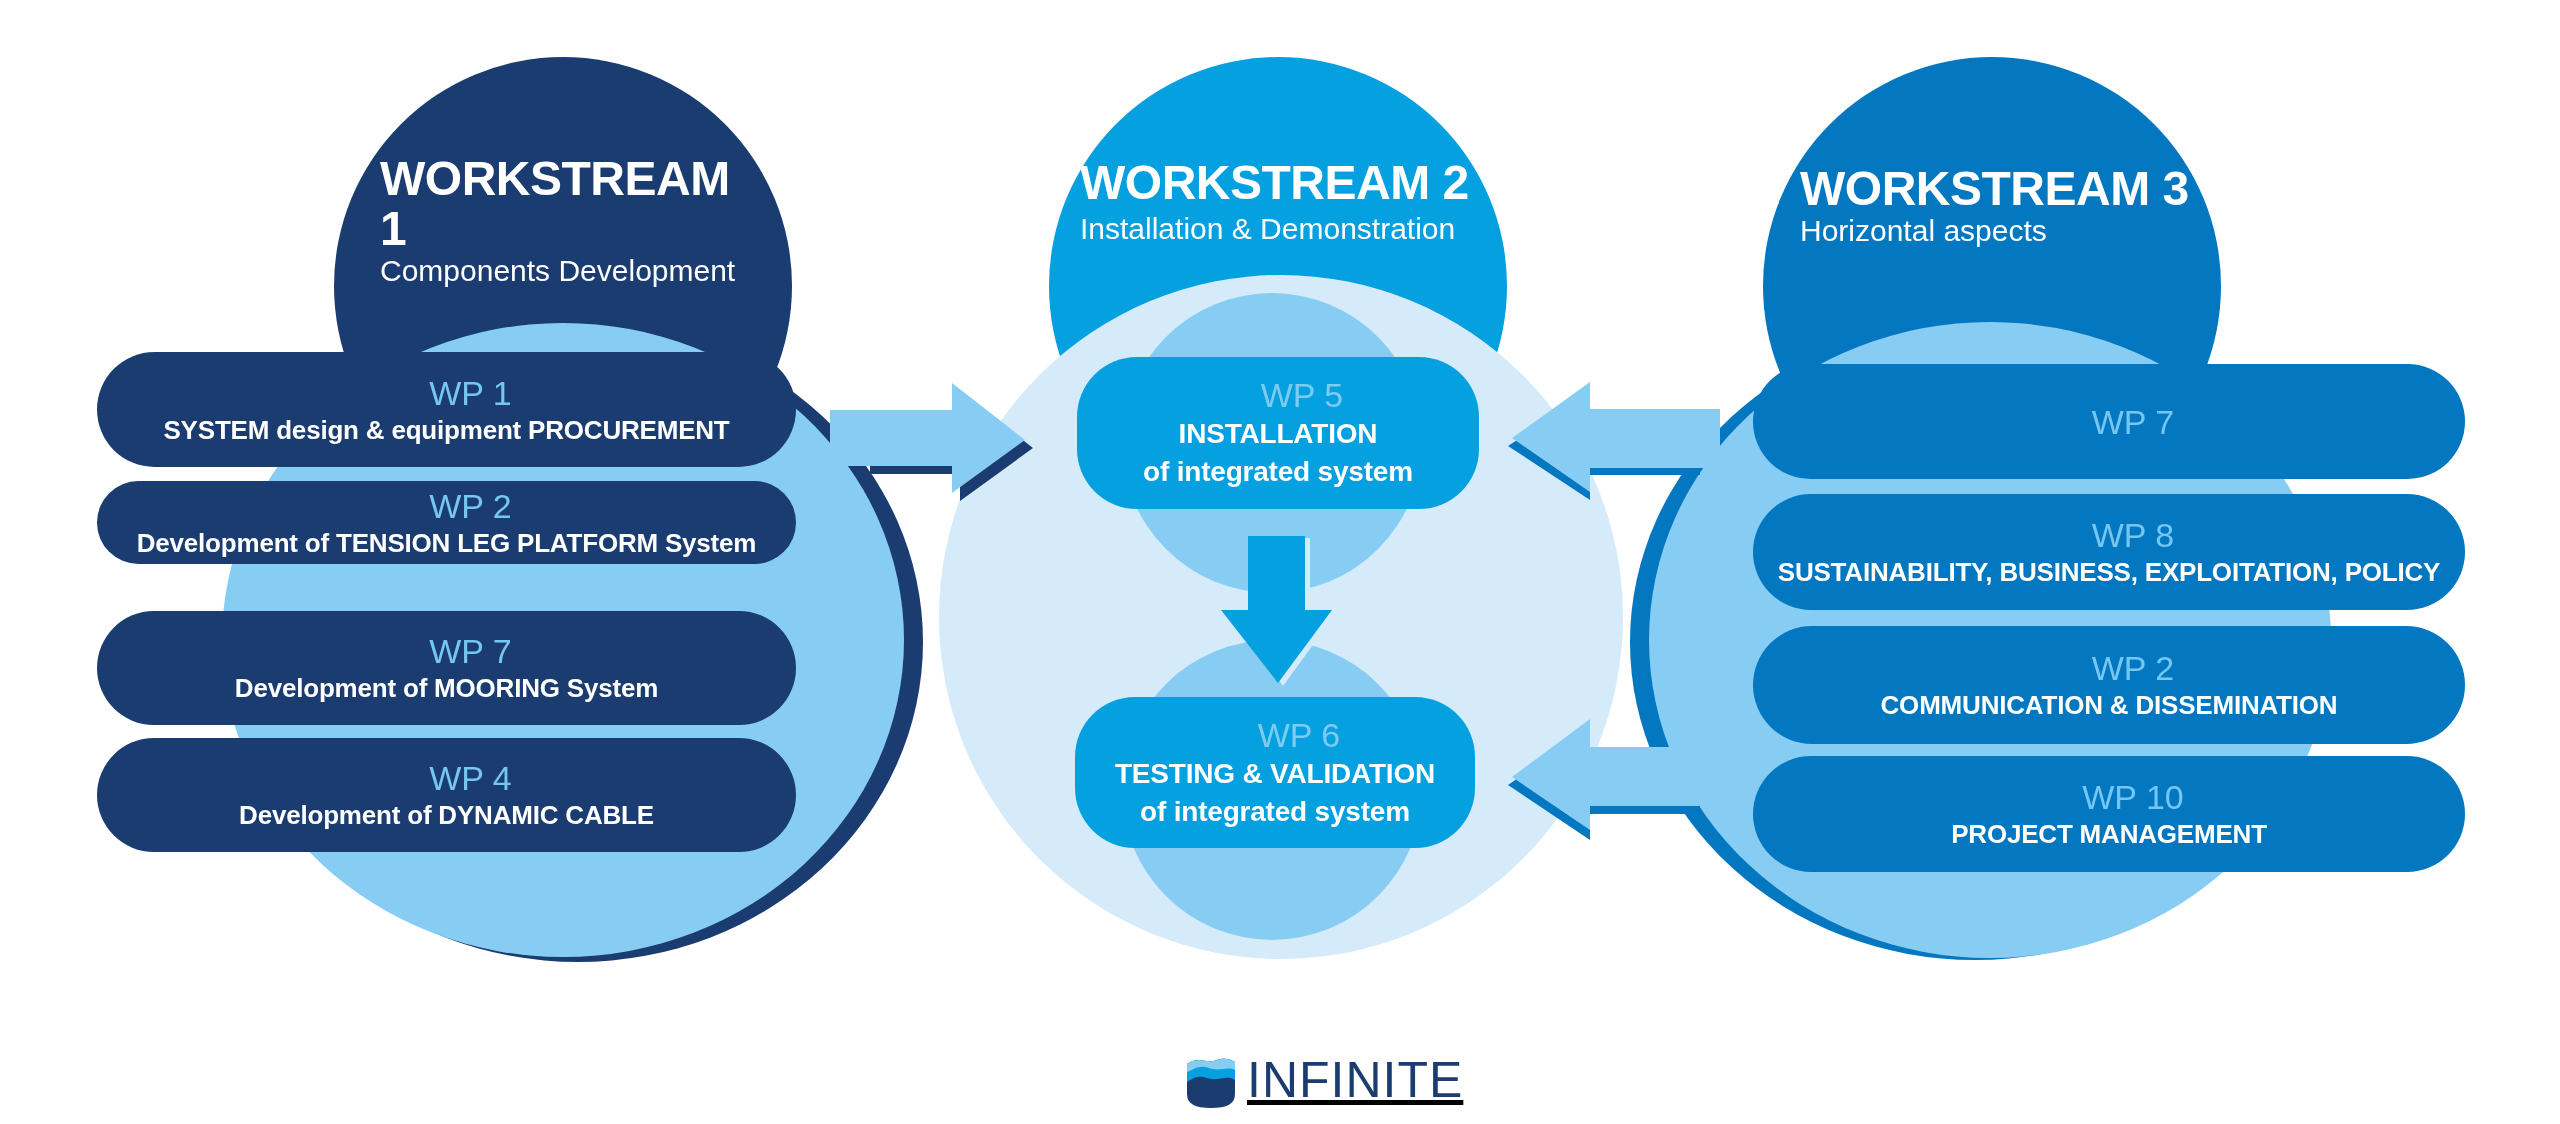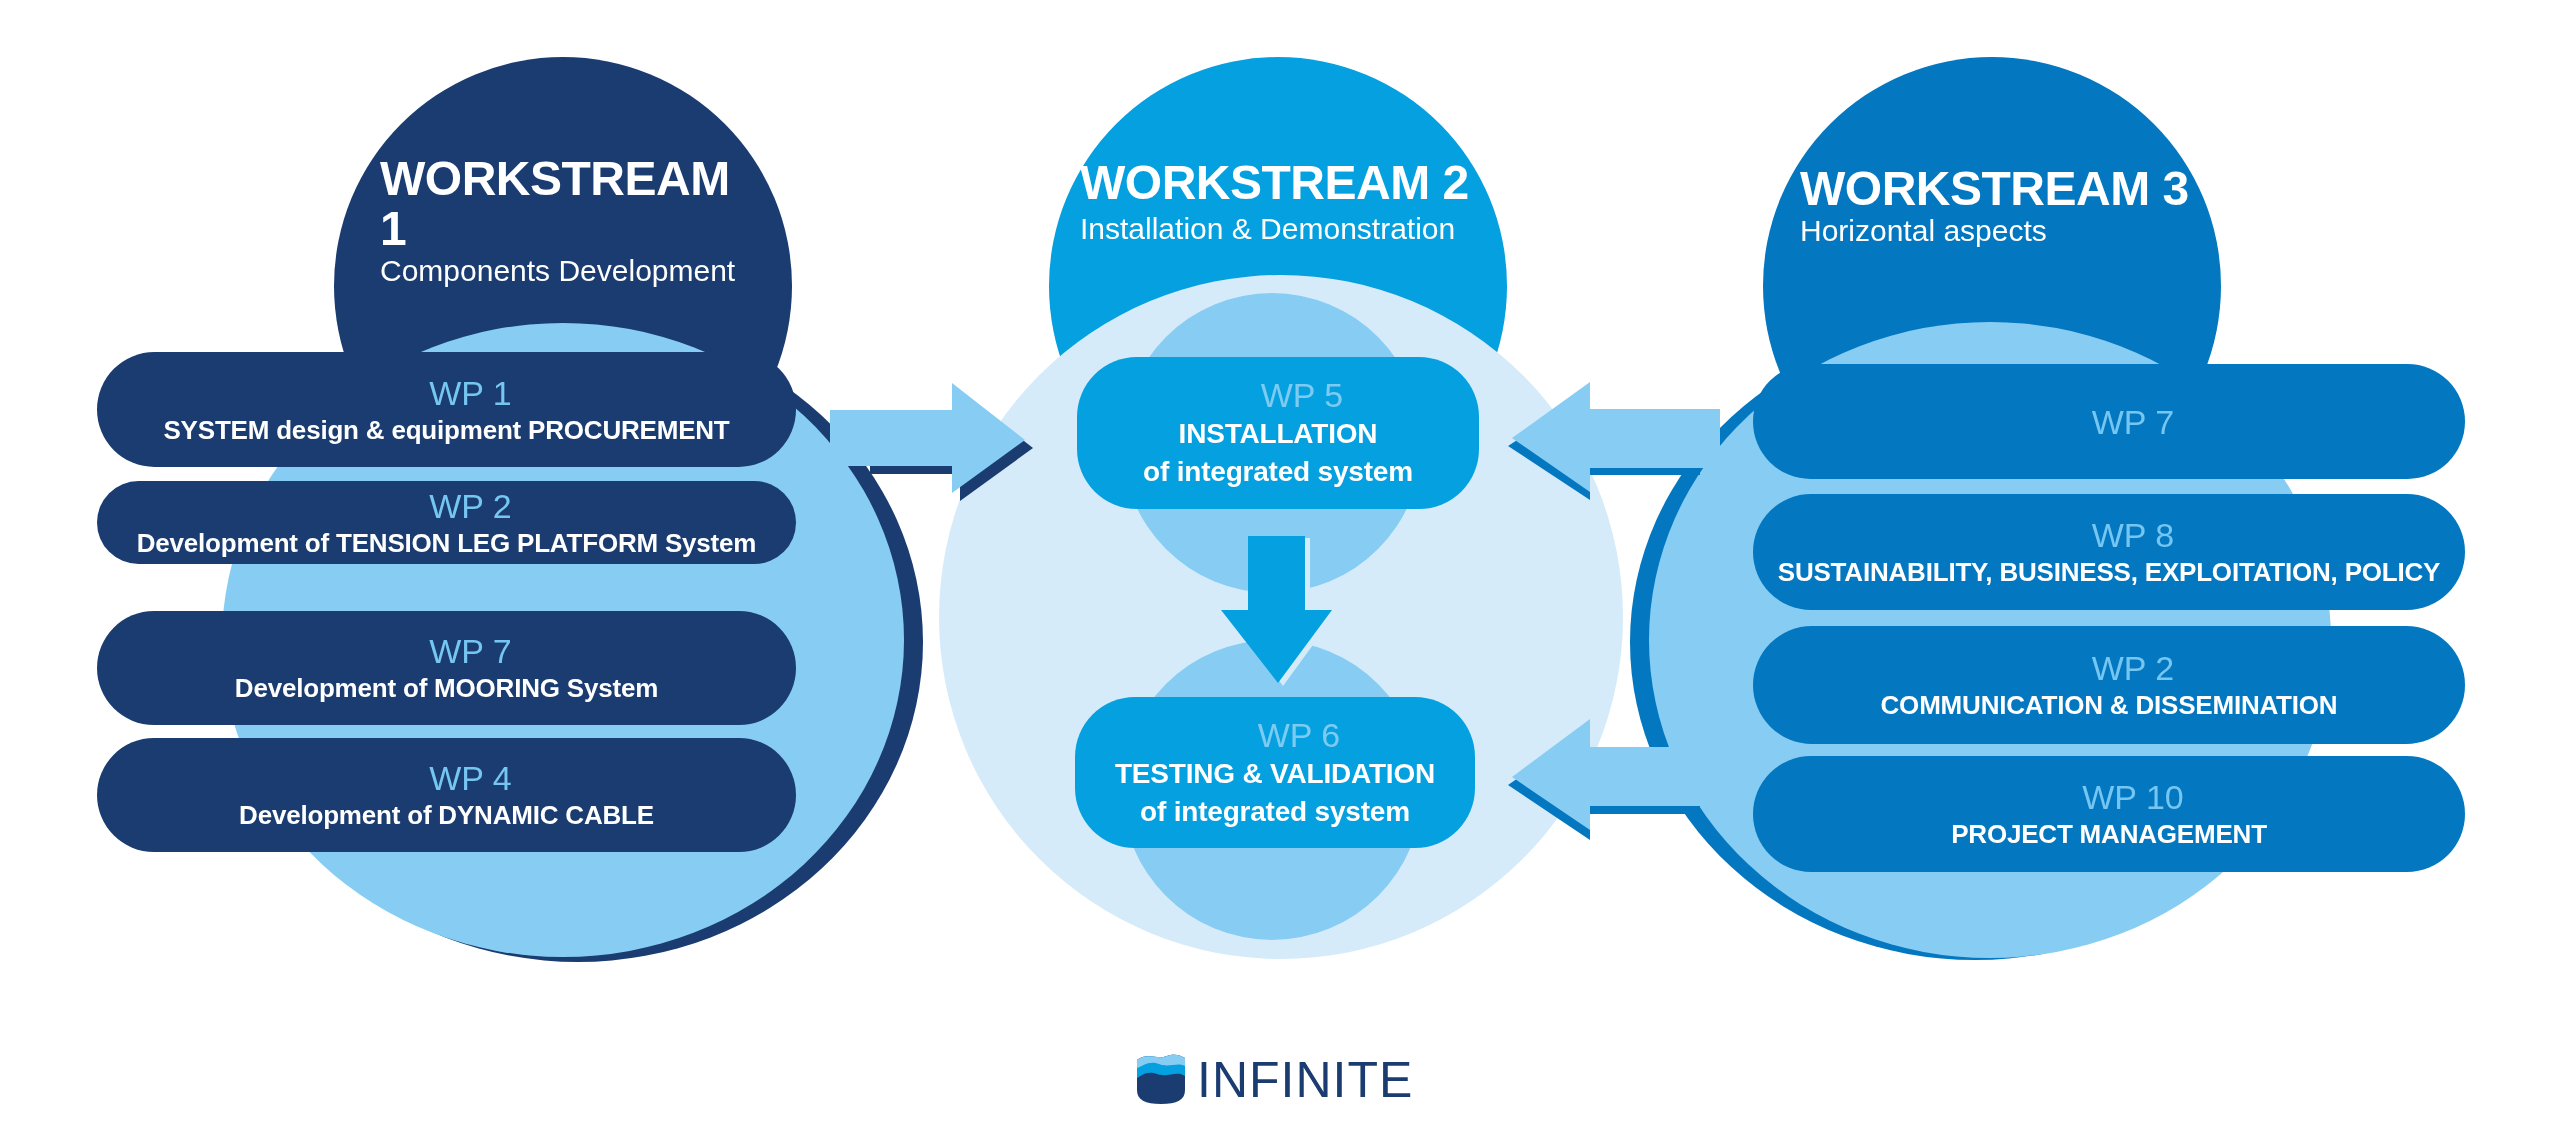--- a/index.html
+++ b/index.html
@@ -12,21 +12,21 @@
   .pill { position: absolute; border-radius: 62px; color: #fff; text-align: center;
           display: flex; flex-direction: column; justify-content: center; align-items: center;
           box-sizing: border-box; }
   .pill .wp-label { font-weight: 400; font-size: 34px; line-height: 40px; color: #76c6f2; margin-left: 48px; }
   .pill .wp-text { font-weight: 700; font-size: 26px; line-height: 34px; white-space: nowrap; letter-spacing: -0.2px; }
   .pill.ws1 { background: #1a3c70; }
   .pill.ws2 { background: #04a0e0; }
   .pill.ws2 .wp-label { color: #7ecbf1; }
   .pill.ws2 .wp-text { font-size: 28px; line-height: 38px; }
   .pill.ws3 { background: #0377c0; }
-  .logo { position: absolute; left: 1133px; top: 1050px; height: 60px; display: flex; align-items: flex-start; }
+  .logo { position: absolute; left: 1183px; top: 1050px; height: 60px; display: flex; align-items: flex-end; text-decoration: underline; }
   .logo-text { font-size: 50px; color: #1a3c70; letter-spacing: 1px; margin-left: 8px; font-weight: 400; line-height: 60px; }
 </style>
 </head>
 <body>
 
 <svg id="canvas" viewBox="0 0 2560 1124">
 
   <circle cx="563" cy="286" r="229" fill="#1a3c70"></circle>
   <ellipse cx="578" cy="642" rx="345" ry="320" fill="#1a3c70"></ellipse>
   <ellipse cx="563" cy="640" rx="341" ry="317" fill="#87cdf3"></ellipse>

